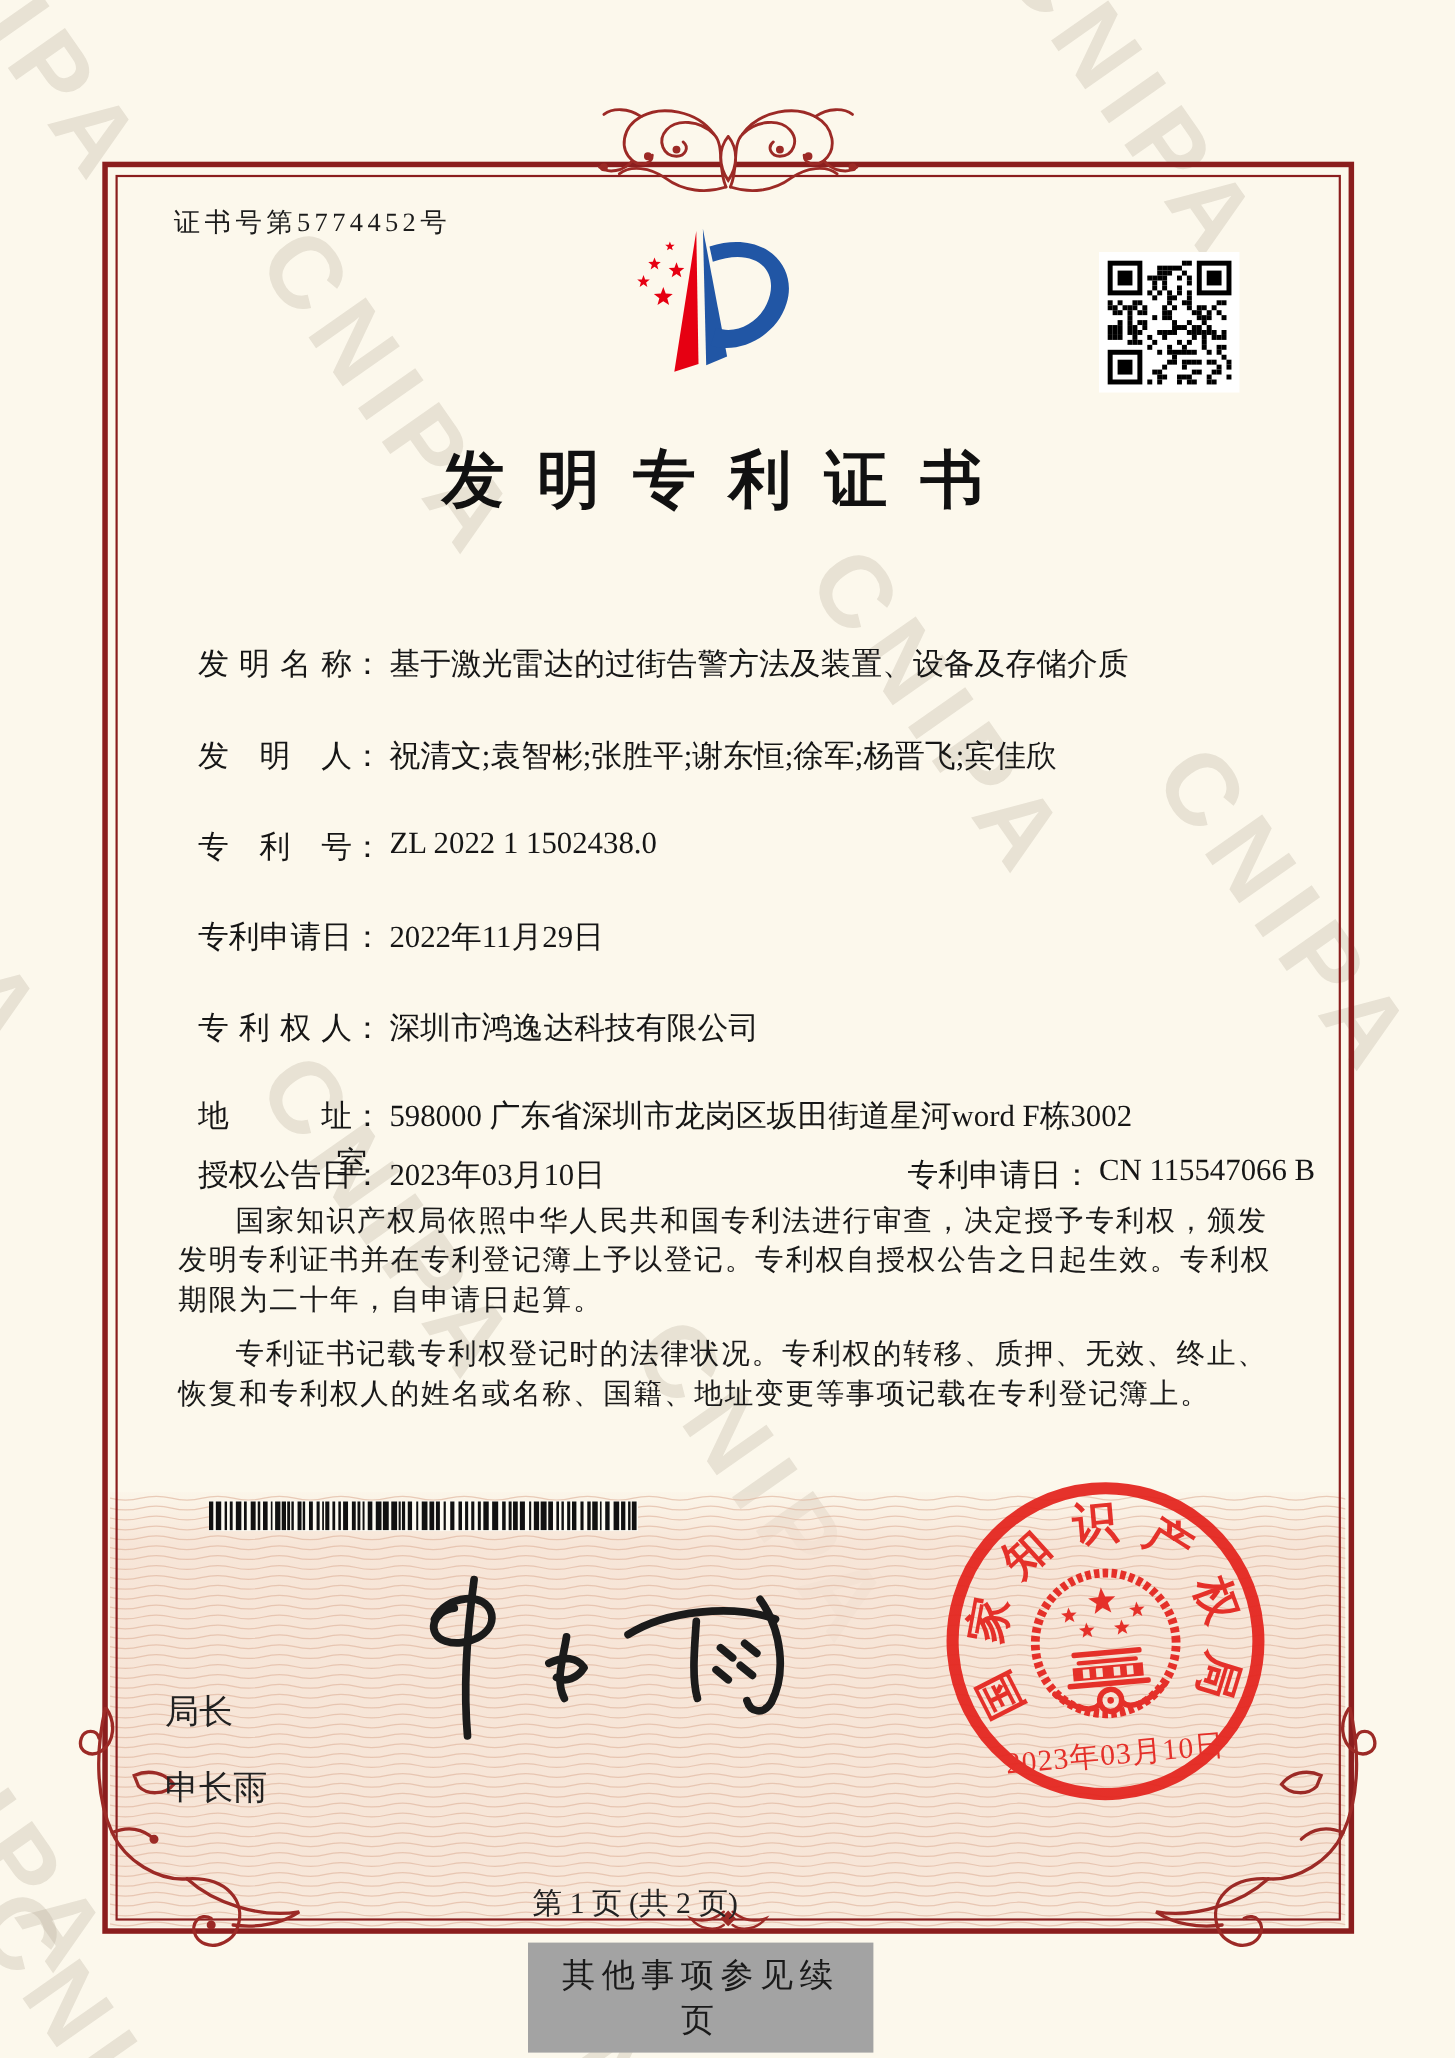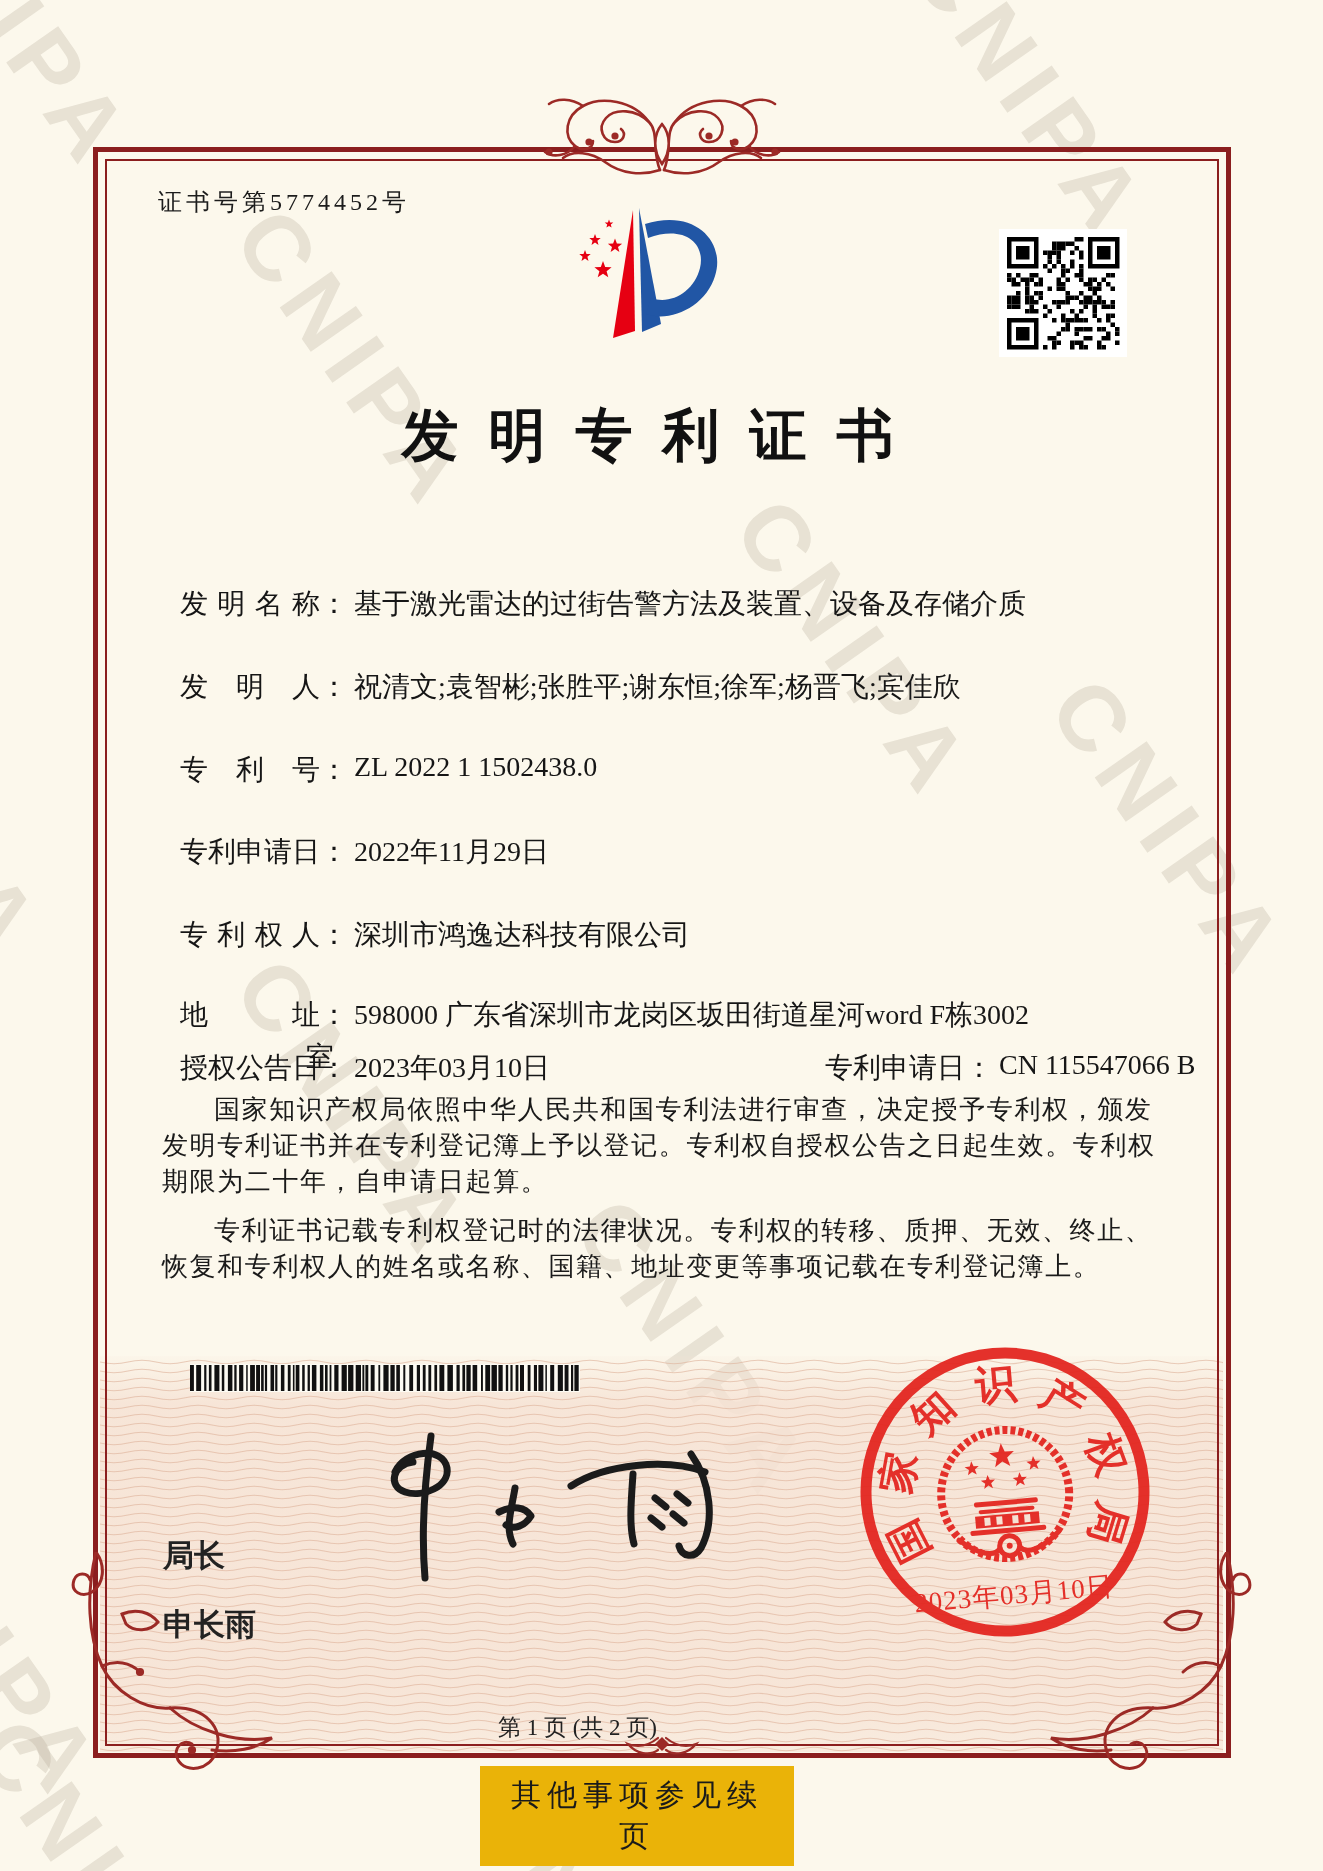--- a/index.html
+++ b/index.html
@@ -32,28 +32,28 @@
   .fcolon{display:inline-block;vertical-align:top;}
   .fvalue{display:inline-block;margin-left:6px;vertical-align:top;}
   .faddr2{position:absolute;left:306px;font-size:28px;color:#161616;}
   .fpair2{position:absolute;left:645px;top:0;}
 
   .paras{position:absolute;left:158px;top:1092px;width:1010px;font-size:26px;line-height:1.38;
          letter-spacing:1.6px;color:#1a1a1a;}
   .paras p{margin:0 0 13px 4px;text-indent:2em;}
 
   .barcode{position:absolute;left:190px;top:1364px;}
-  .director{position:absolute;left:163px;top:1540px;font-family:"Liberation Sans","DejaVu Sans",sans-serif;
-            font-weight:700;font-size:31px;color:#222;line-height:1;}
+  .director{position:absolute;left:150px;top:1540px;font-family:"Liberation Sans","DejaVu Sans",sans-serif;
+            font-weight:400;font-size:31px;color:#222;line-height:1;}
   .director .nm{margin-top:38px;}
   .sig{position:absolute;left:335px;top:1420px;}
   .seal{position:absolute;left:855px;top:1342px;}
 
-  .pageinfo{position:absolute;left:0;top:1712px;width:1155px;text-align:center;font-size:23px;color:#222;}
-  .contnote{position:absolute;left:480px;top:1766px;width:278px;padding:9px 18px;background:#eab308;
+  .pageinfo{position:absolute;left:0;top:1712px;width:1155px;text-align:center;font-size:27px;color:#222;}
+  .contnote{position:absolute;left:480px;top:1766px;width:278px;padding:9px 18px;background:#a3a3a3;
             text-align:center;font-size:30px;letter-spacing:6px;color:#1a1a1a;}
 </style>
 </head>
 <body>
 
 <div class="page">
 
   <span class="wm" style="left:-40px;top:-150px">CNIPA</span>
   <span class="wm" style="left:975px;top:-80px">CNIPA</span>
   <span class="wm" style="left:300px;top:190px">CNIPA</span>

